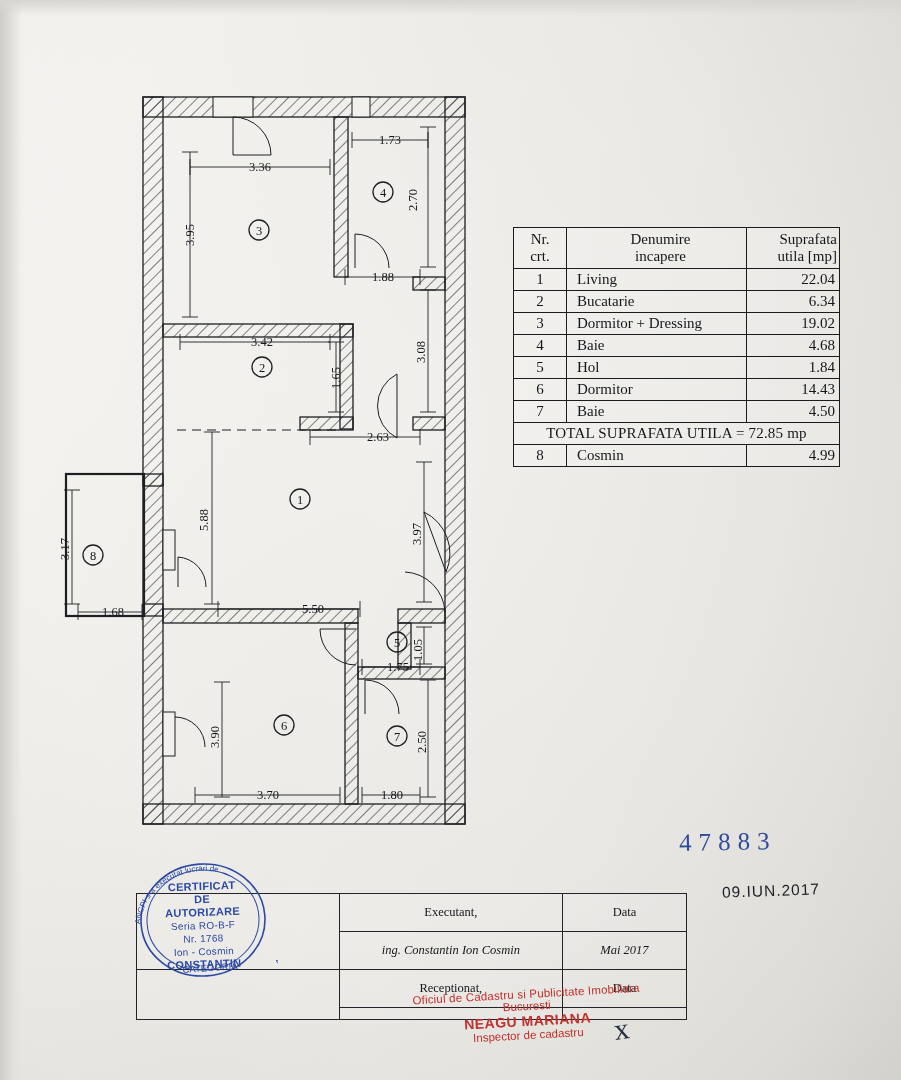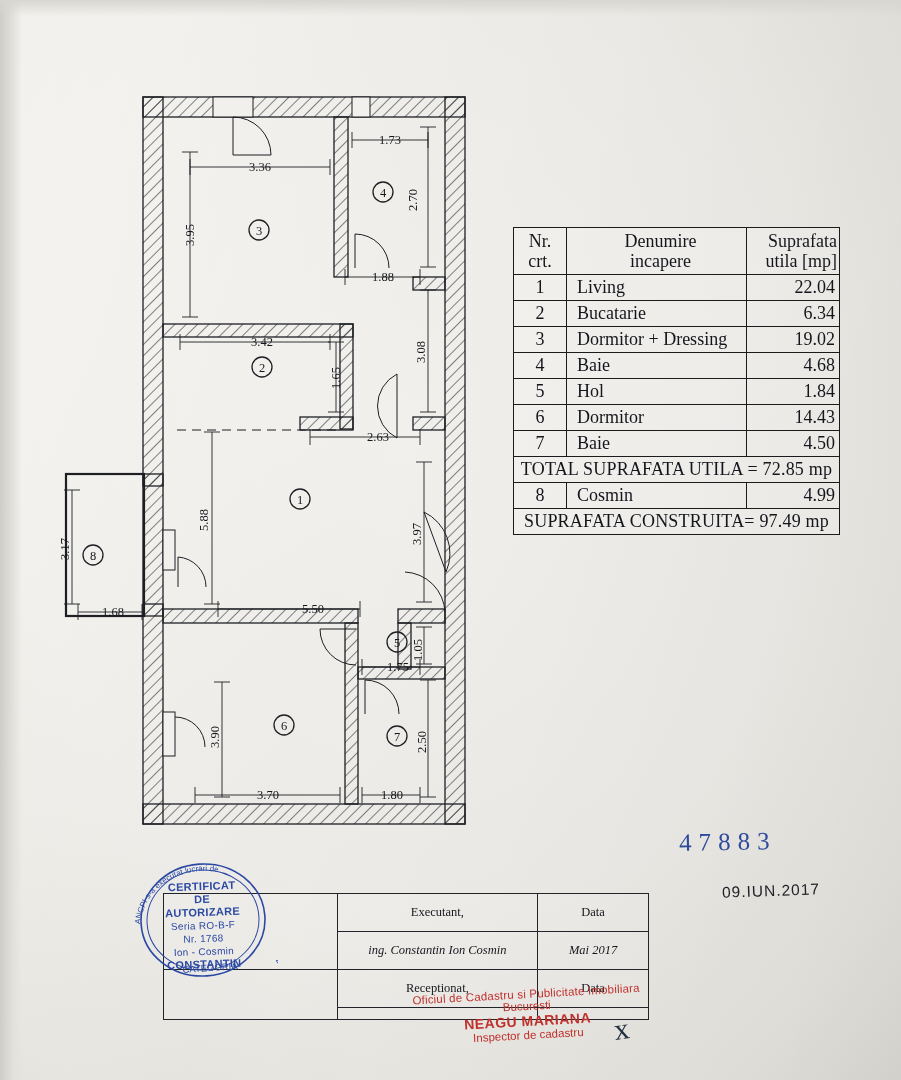--- a/index.html
+++ b/index.html
@@ -30,32 +30,32 @@
     background:linear-gradient(180deg,#d8d6d0 0%, rgba(0,0,0,0) 100%);
   }
   .stage{position:absolute;left:0;top:12px;width:901px;height:1080px;}
   svg{display:block;}
 
   
   .tbl{
     position:absolute;left:513px;top:227px;width:327px;
     border:1.3px solid #1b1b1b;border-collapse:collapse;
     background:rgba(255,255,255,0.18);
-    font-size:18px;color:#14161c;
+    font-size:15px;color:#14161c;
   }
   .tbl td,.tbl th{border:1px solid #1b1b1b;padding:2px 4px;font-weight:normal;}
   .tbl .c-nr{width:44px;text-align:center;}
   .tbl .c-name{padding-left:10px;text-align:left;}
   .tbl .c-area{width:84px;text-align:right;}
   .tbl thead td{text-align:center;line-height:1.12;padding:3px 2px;}
   .tbl .total td{text-align:center;font-weight:normal;letter-spacing:.2px;}
 
   
   .form{
-    position:absolute;left:163px;top:893px;width:486px;height:127px;
+    position:absolute;left:136px;top:893px;width:551px;height:127px;
     border:1.1px solid #22242a;border-collapse:collapse;
     font-family:"Liberation Serif", serif;font-size:12.5px;color:#15171c;
     background:rgba(255,255,255,0.10);
   }
   .form td{border:1px solid #22242a;padding:3px 6px;vertical-align:middle;}
   .f-c1{width:205px;text-align:center;}
   .f-c2{width:222px;text-align:center;}
   .f-c3{width:118px;text-align:center;}
   .italic{font-style:italic;}
 
@@ -377,23 +377,20 @@
       <td class="c-name">Baie</td>
       <td class="c-area">4.50</td>
     </tr>
     <tr class="total">
       <td colspan="3">TOTAL SUPRAFATA UTILA = 72.85 mp</td>
     </tr>
     <tr>
       <td class="c-nr">8</td>
       <td class="c-name">Cosmin</td>
       <td class="c-area">4.99</td>
-    </tr>
-    <tr class="total">
-      <td colspan="3">SUPRAFATA CONSTRUITA= 97.49 mp</td>
     </tr>
   </tbody>
 </table>
 
 <div class="code">47883</div>
 <div class="datestamp">09.IUN.2017</div>
 
 <table class="form">
   <tbody>
       <tr>

